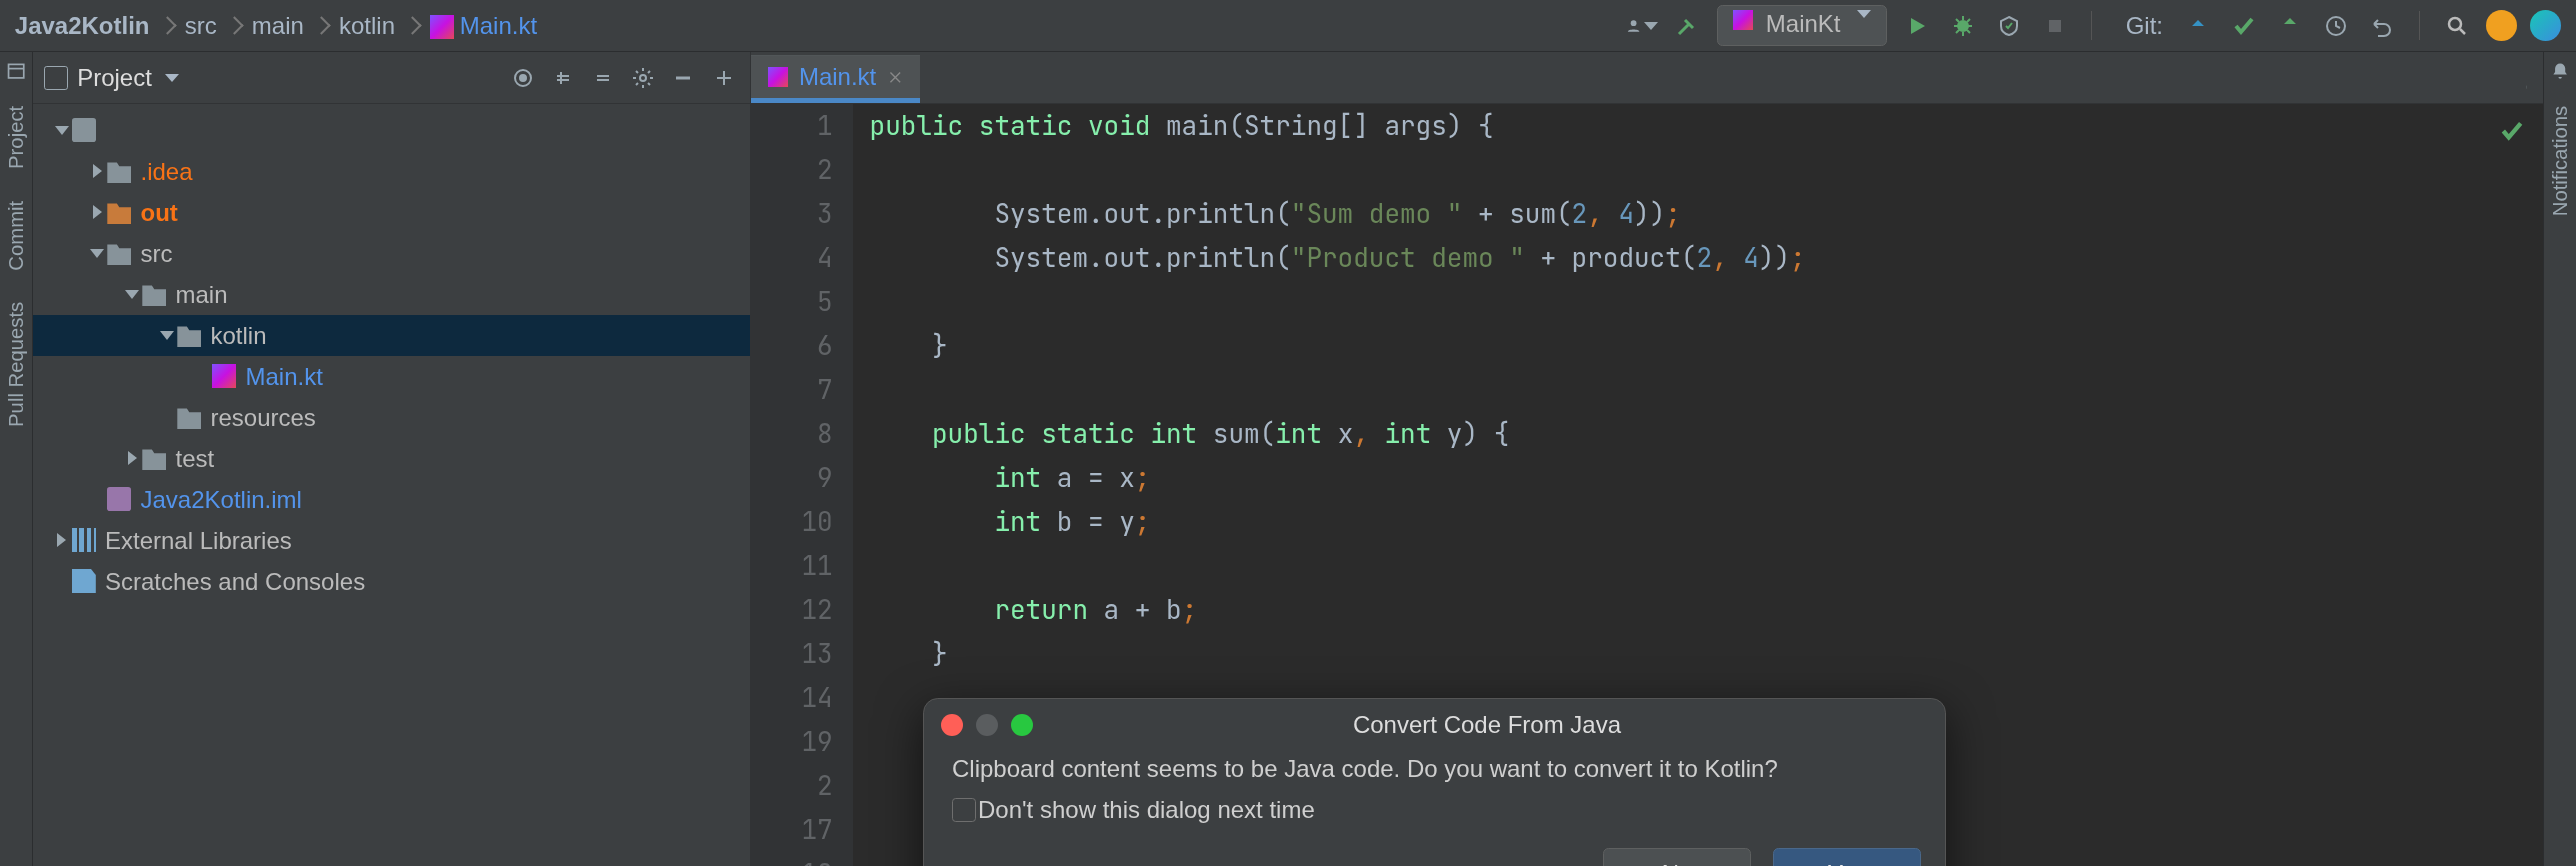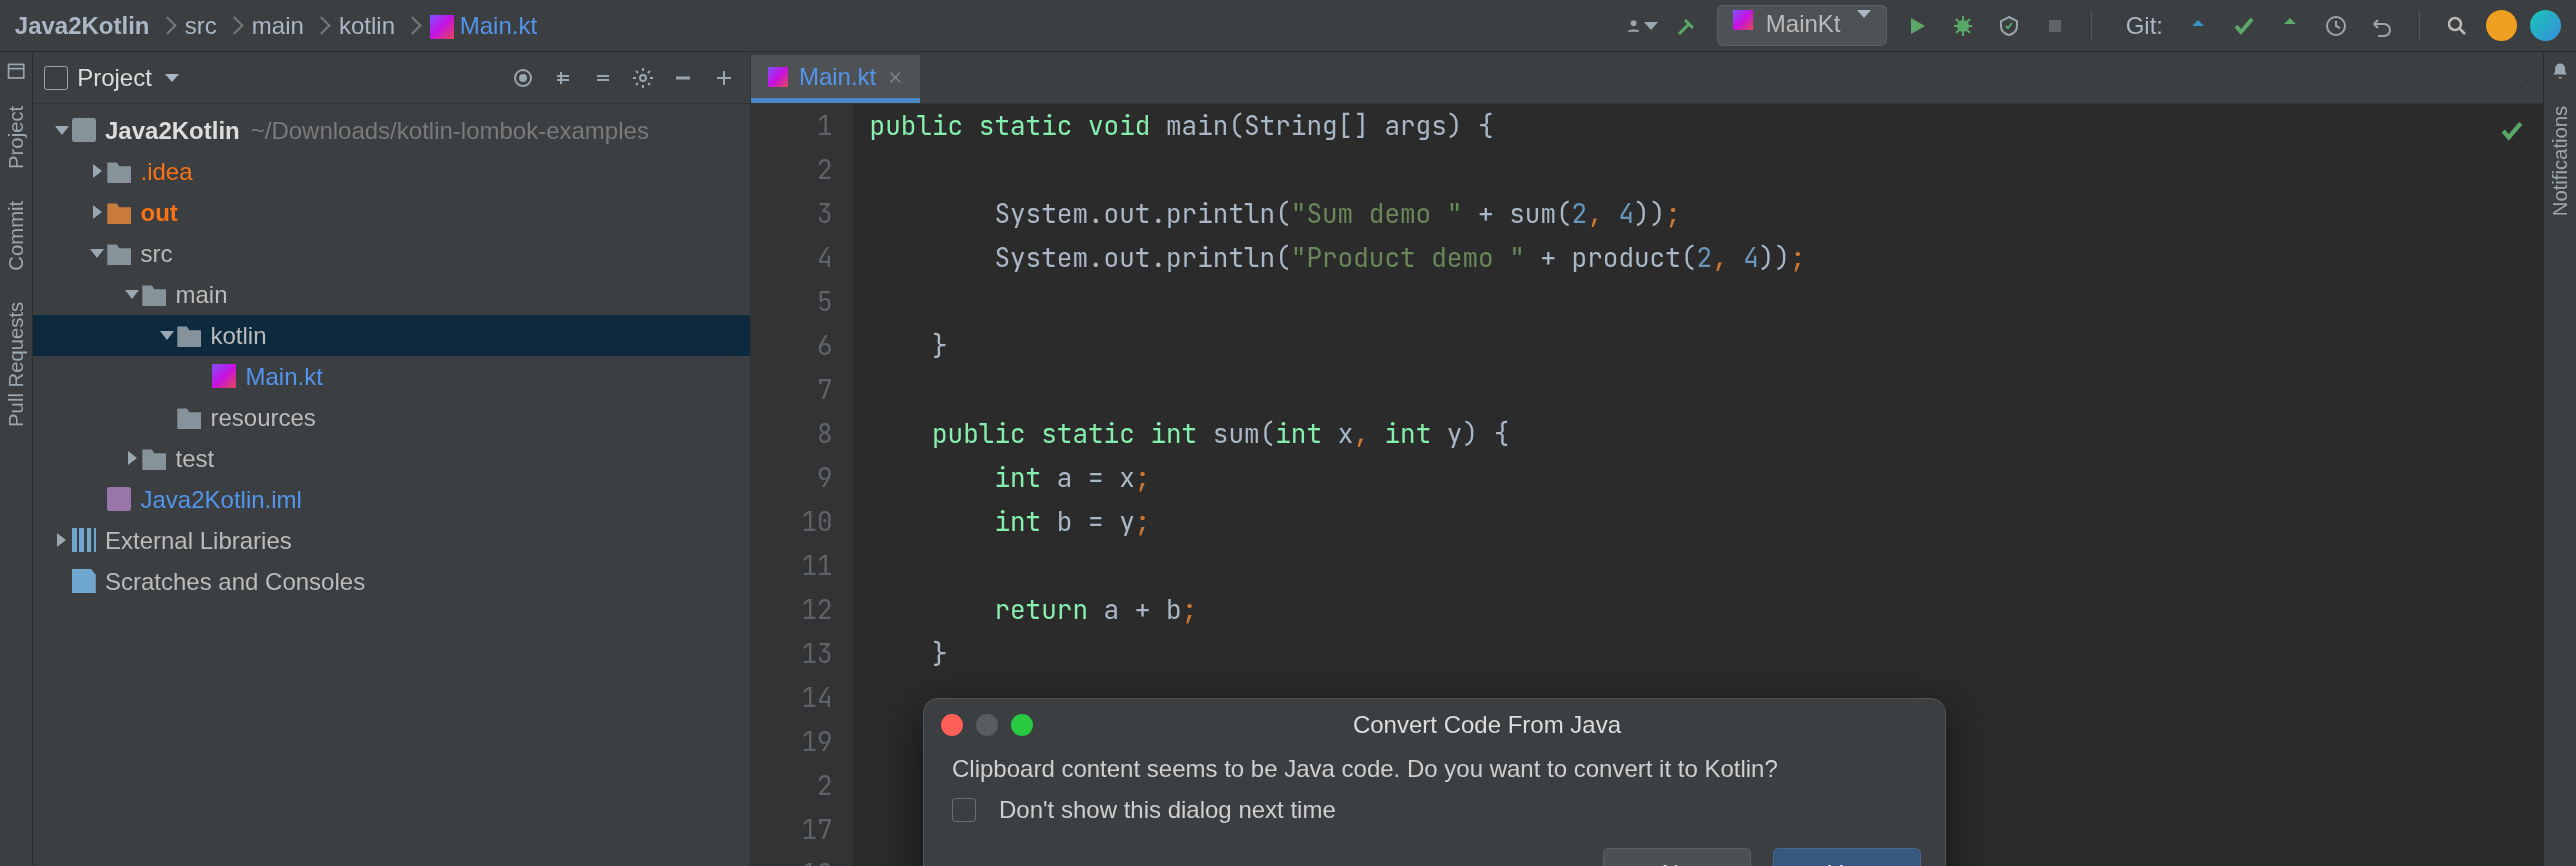--- a/index.html
+++ b/index.html
@@ -183,21 +183,21 @@
   }
   .dialog .titlebar {
     height:52px; display:flex; align-items:center; padding:0 16.6px;
     gap:13px;
   }
   .traffic { display:flex; gap:13px; }
   .traffic span { width:22px;height:22px;border-radius:50%; }
   .traffic .r{background:#ff5f57;} .traffic .y{background:#5a5d5f;} .traffic .g{background:#28c840;}
   .dlgtitle { flex:1; text-align:center; color:#dddddd; }
   .dlgbody { padding:3.7px 28px 7.4px 28px; color:#cfcfcf; }
-  .chkrow { display:flex; align-items:center; gap:23px; margin-top:13px; }
+  .chkrow { display:flex; align-items:center; gap:2px; margin-top:13px; }
   .chkrow .box { width:24px;height:24px;border:1.8px solid #6e6e6e;border-radius:3.7px; }
   .dlgbtns { display:flex; justify-content:flex-end; gap:22px; padding:16.6px 24px 24px 24px; }
   .btn { width:148px;height:52px;border-radius:5.5px;display:flex;align-items:center;justify-content:center;
          font-size:24px; cursor:pointer; }
   .btn.sec { background:#4c5052; color:#dddddd; border:0.9px solid #5e6060;}
   .btn.pri { background:#365880; color:#eeeeee; border:0.9px solid #4a688a;}
 </style>
 </head>
 <body>
 
@@ -342,21 +342,20 @@
       <div class="iconbtn">
           <svg viewBox="0 0 24 24" stroke="#9aa7b0" stroke-width="2">
             <path d="M5 12h14M12 5v14"></path>
           </svg>
         </div>
     </div>
     <div class="tree" id="tree">
         <div class="tree-row" style="padding-left: 18.5px;">
           <span class="twisty open"></span>
           <span class="ficon mod"></span>
-          <span><span class="pname">Java2Kotlin</span><span class="ppath">~/Downloads/kotlin-lombok-examples</span></span>
         </div>
         <div class="tree-row" style="padding-left: 54px;">
           <span class="twisty closed"></span>
           <span class="ficon folder"></span>
           <span class="orange-txt">.idea</span>
         </div>
         <div class="tree-row" style="padding-left: 54px; font-weight: bold;">
           <span class="twisty closed"></span>
           <span class="ficon folder orange"></span>
           <span class="orange-txt">out</span>

